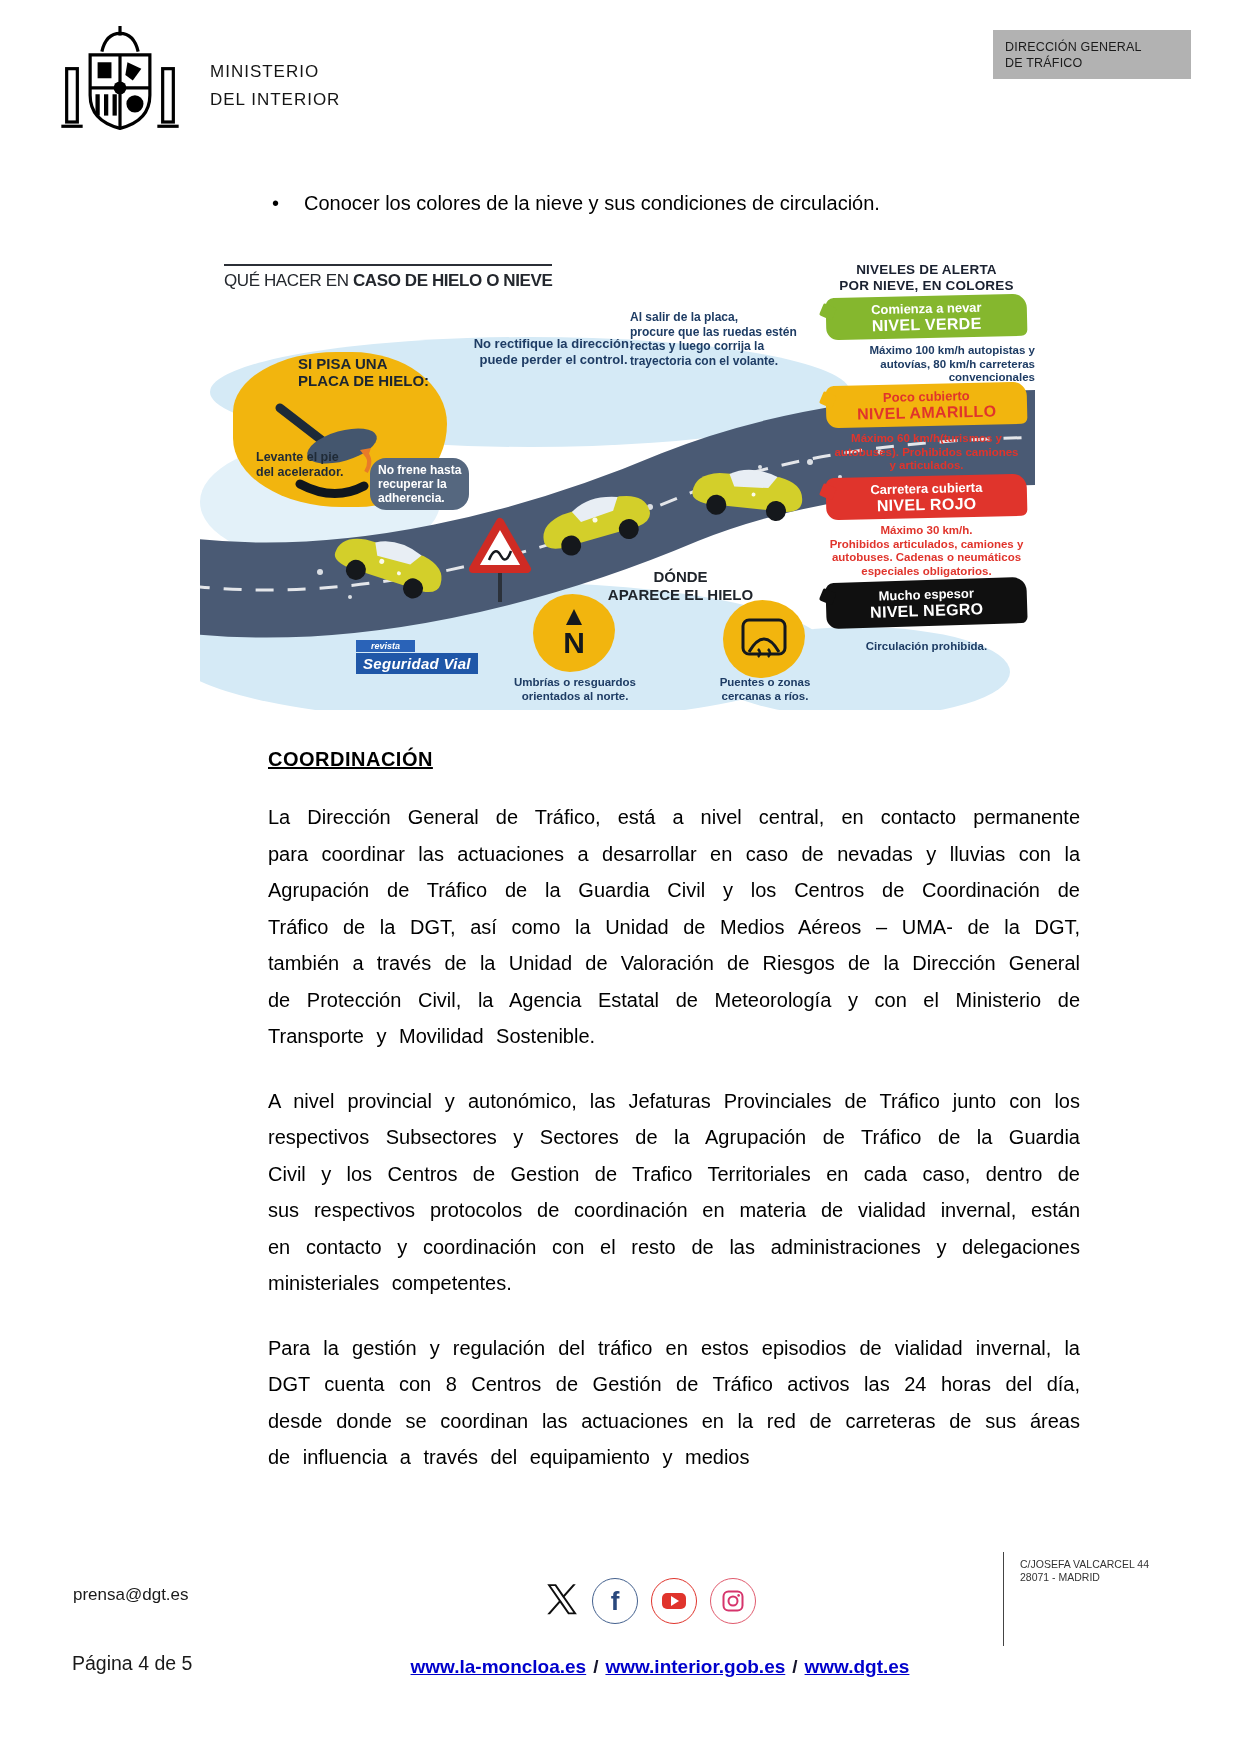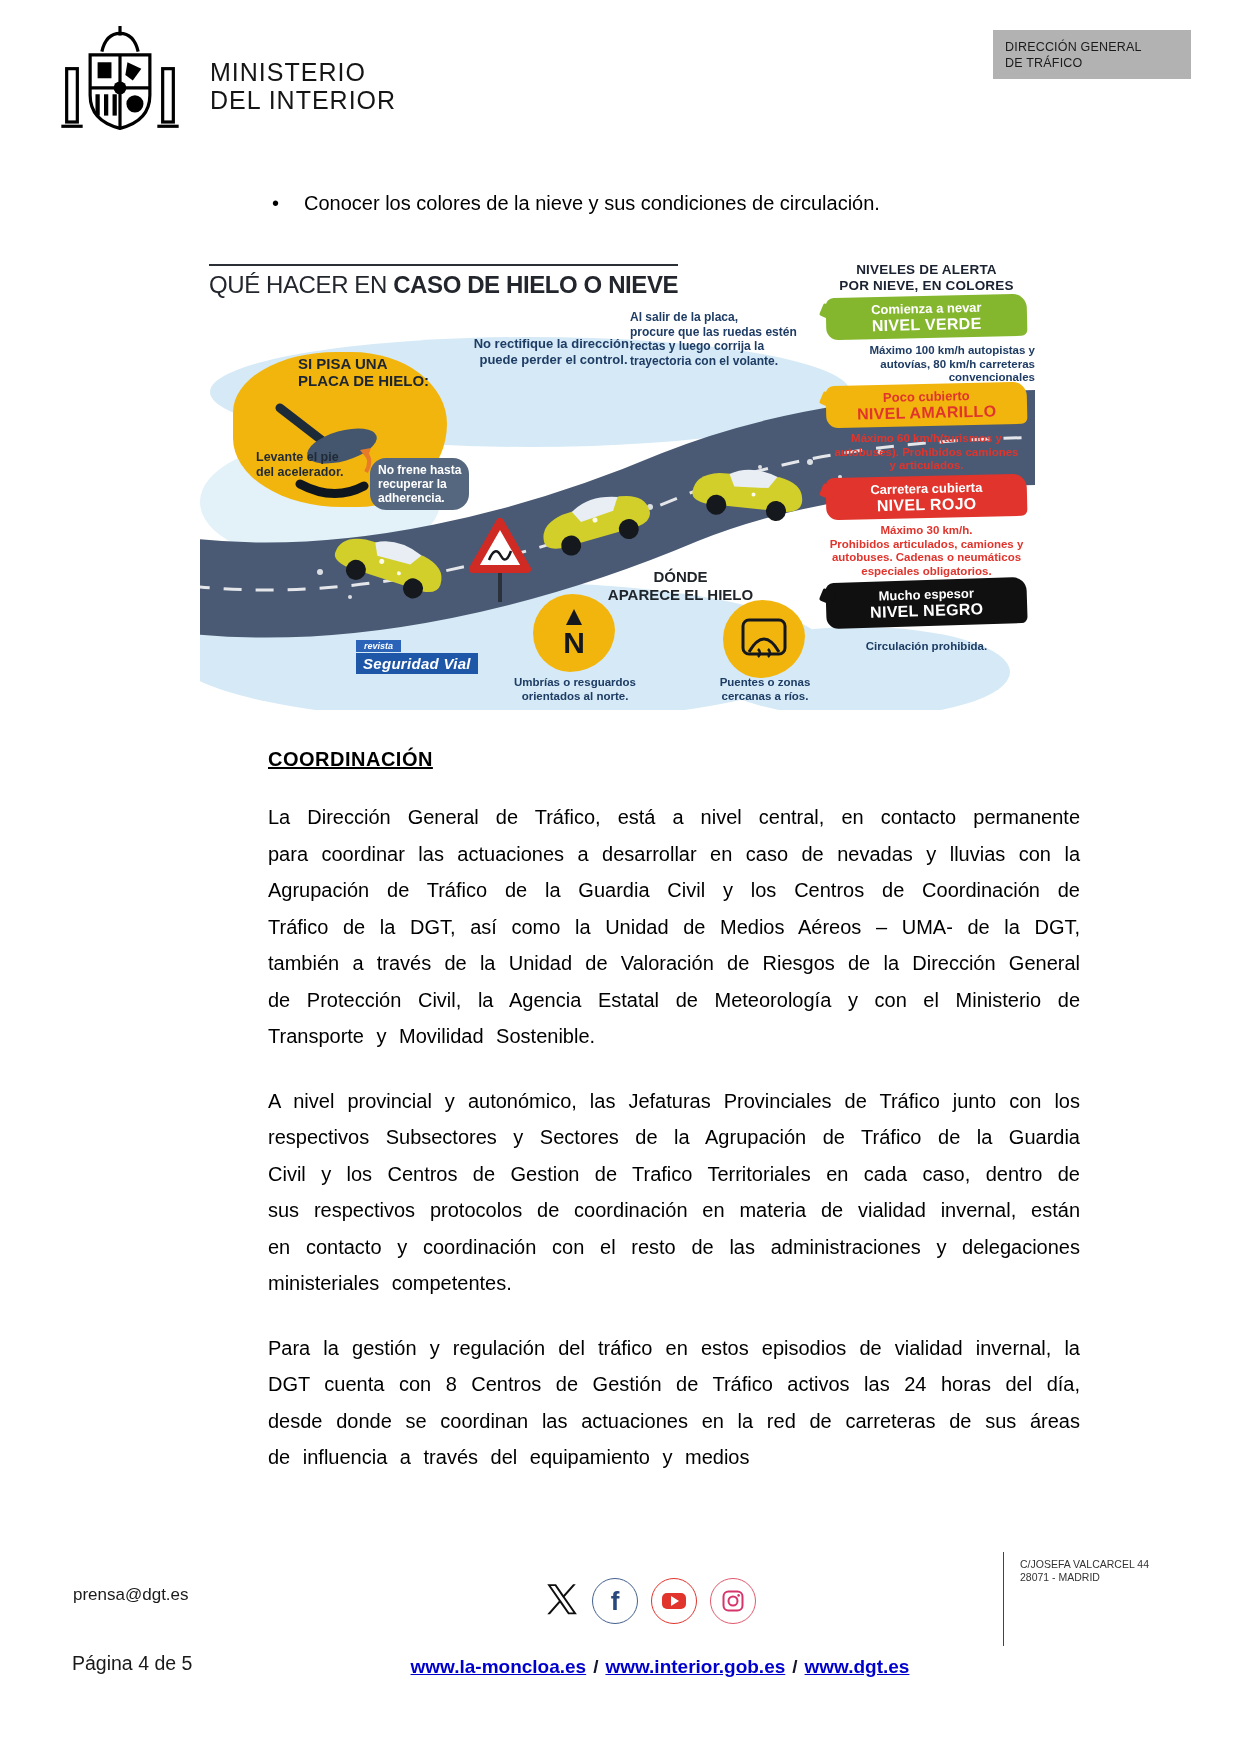--- a/index.html
+++ b/index.html
@@ -2,34 +2,34 @@
 <html><head>
 <meta charset="utf-8">
 <style>
   html,body{margin:0;padding:0;background:#888;}
   .page{position:relative;width:1240px;height:1754px;background:#fff;margin:0 auto;
         font-family:"Liberation Sans",sans-serif;color:#111;overflow:hidden;}
   .preline{white-space:pre-line;}
 
   
   .coat{position:absolute;left:60px;top:26px;width:120px;height:112px;}
-  .ministry{position:absolute;left:210px;top:58px;font-size:25px;line-height:28px;
+  .ministry{position:absolute;left:210px;top:58px;font-size:17px;line-height:28px;
             letter-spacing:1px;color:#151515;}
   .dept{position:absolute;left:993px;top:30px;width:176px;padding:9px 10px 8px 12px;
         font-size:12.5px;line-height:16px;letter-spacing:.2px;color:#1b1b1b;}
 
   
   .bullet-row{position:absolute;left:272px;top:192px;display:flex;gap:25px;
               font-size:20px;color:#000;}
 
   
   .infographic{position:absolute;left:200px;top:252px;width:835px;height:458px;background:#fff;}
   .illus{position:absolute;left:0;top:0;z-index:1;}
-  .ig-title{position:absolute;left:9px;top:12px;z-index:3;border-top:2px solid #2b2f36;
-            padding-top:5px;font-size:24px;letter-spacing:-.4px;color:#23272d;white-space:nowrap;}
+  .ig-title{position:absolute;left:24px;top:12px;z-index:3;border-top:2px solid #2b2f36;
+            padding-top:5px;font-size:17px;letter-spacing:-.4px;color:#23272d;white-space:nowrap;}
   .ig-title .t1{font-weight:400;}
   .ig-title .t2{font-weight:700;}
   .ig-sub{position:absolute;left:26px;top:46px;z-index:3;font-size:11.5px;line-height:15px;
           font-weight:700;color:#3a3e42;}
   .placa-title{position:absolute;left:98px;top:104px;z-index:4;font-size:15px;line-height:16.5px;
                font-weight:800;color:#1c2530;}
   .blob{position:absolute;left:33px;top:100px;width:214px;height:155px;background:#f2b50e;
         border-radius:52% 48% 45% 55%/42% 50% 58% 48%;z-index:2;display:flex;
         align-items:flex-end;justify-content:center;}
   .lift-foot{position:absolute;left:56px;top:198px;z-index:4;font-size:12.5px;line-height:15px;
@@ -43,21 +43,21 @@
   .where-title{position:absolute;left:388px;top:316px;width:185px;z-index:3;text-align:center;
                font-size:15px;line-height:18px;font-weight:800;color:#1f242b;}
   .ycirc{position:absolute;width:82px;height:78px;background:#f2b50e;z-index:2;
          border-radius:48% 52% 55% 45%/50% 46% 54% 50%;display:flex;align-items:center;justify-content:center;}
   .c1{left:333px;top:342px;} .c2{left:523px;top:348px;}
   .ycap{position:absolute;z-index:3;text-align:center;font-weight:700;font-size:11.5px;
         line-height:13.5px;color:#1e3c64;}
   .cap1{left:300px;top:424px;width:150px;} .cap2{left:495px;top:424px;width:140px;}
   .sv-logo{position:absolute;left:156px;top:388px;z-index:3;font-style:italic;}
   .sv-top{display:table;background:#2a63b8;color:#fff;font-size:9px;font-weight:700;
-          padding:1px 8px;margin-bottom:1px;}
+          padding:1px 15px;margin-bottom:1px;}
   .sv-main{display:table;background:#1f57a8;color:#fff;font-size:15px;font-weight:800;
            padding:2px 7px;letter-spacing:.3px;}
 
   
   .alert-panel{position:absolute;left:618px;top:0;width:217px;height:458px;z-index:3;margin-top:8px;}
   .ap-title{position:absolute;top:2px;left:0;right:0;text-align:center;font-weight:700;
             font-size:13.5px;line-height:15.5px;color:#1a2130;letter-spacing:.2px;}
   .band{position:absolute;left:8px;right:8px;height:42px;display:flex;flex-direction:column;
         align-items:center;justify-content:center;transform:rotate(-1.3deg);
         border-radius:8px 14px 6px 12px;}

